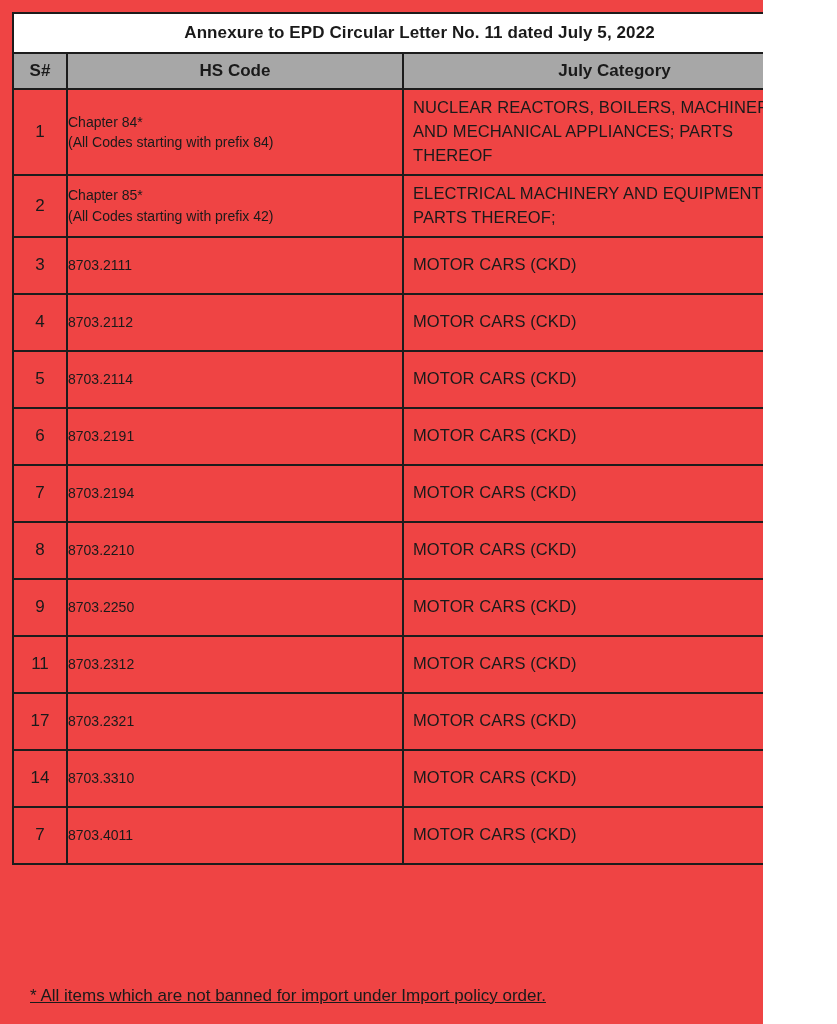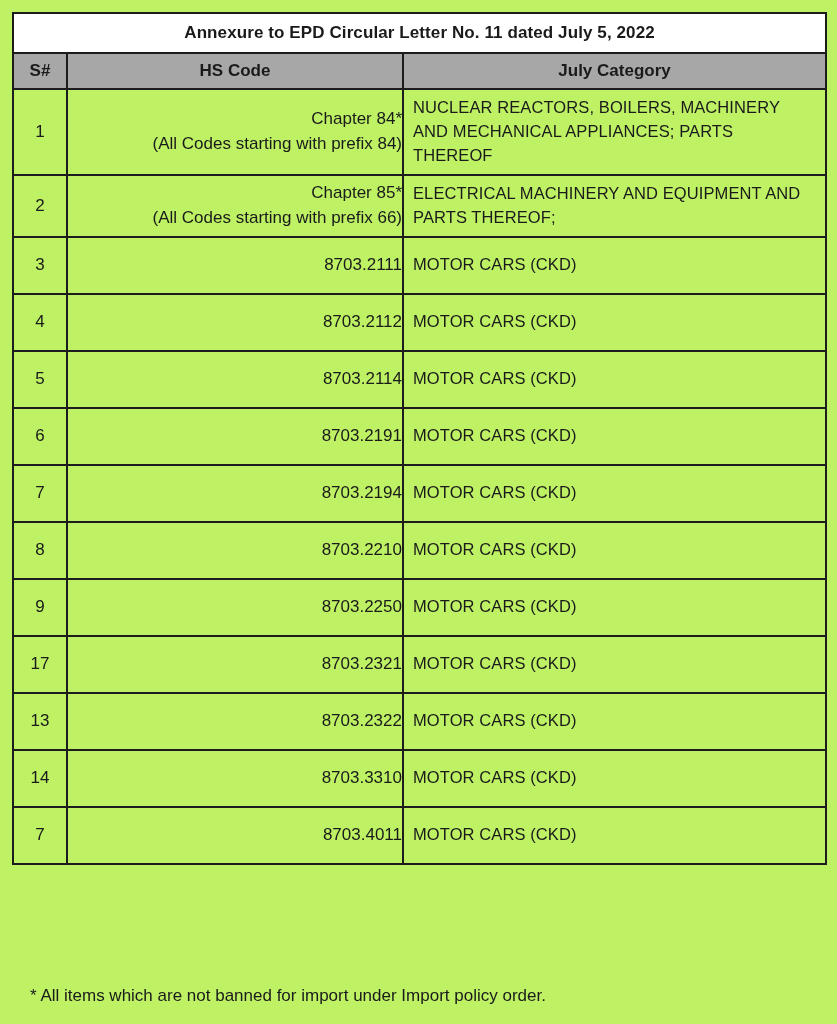--- a/index.html
+++ b/index.html
@@ -4,23 +4,23 @@
 <style>
   * { margin: 0; padding: 0; box-sizing: border-box; }
   html, body {
     width: 837px;
     background: #ffffff;
     font-family: "Liberation Sans", sans-serif;
     color: #1a1a1a;
   }
   .page {
     position: relative;
-    width: 837px;
+    width: 763px;
     height: 1024px;
-    background: #bef264;
+    background: #ef4444;
     overflow: hidden;
   }
   table.annex {
     position: absolute;
     left: 12px;
     top: 12px;
     width: 813px;
     border-collapse: collapse;
     table-layout: fixed;
   }
@@ -48,37 +48,38 @@
     text-align: center;
   }
   .data-row { height: 57px; }
   .data-row.tall { height: 84px; }
   .data-row.mid { height: 58px; }
   .cell-sno {
     text-align: center;
     font-size: 17px;
   }
   .cell-code {
-    text-align: right;
-    font-size: 17px;
+    text-align: left;
+    font-size: 14px;
     line-height: 1.45;
   }
   .cell-goods {
     text-align: left;
     font-size: 16.5px;
     padding: 6px 10px 6px 9px;
     line-height: 1.45;
     letter-spacing: 0.1px;
   }
   .footnote {
     position: absolute;
     left: 30px;
     top: 986px;
     font-size: 17px;
     color: #1a1a1a;
+    text-decoration: underline;
   }
 </style>
 </head>
 <body>
 
 <div class="page">
 
   <table class="annex">
     <colgroup>
       <col class="c-sno">
@@ -101,21 +102,21 @@
           <td class="cell-code">
             <div>Chapter 84*</div>
             <div>(All Codes starting with prefix 84)</div>
           </td>
           <td class="cell-goods">NUCLEAR REACTORS, BOILERS, MACHINERY AND MECHANICAL APPLIANCES; PARTS THEREOF</td>
         </tr>
         <tr class="data-row mid">
           <td class="cell-sno">2</td>
           <td class="cell-code">
             <div>Chapter 85*</div>
-            <div>(All Codes starting with prefix 66)</div>
+            <div>(All Codes starting with prefix 42)</div>
           </td>
           <td class="cell-goods">ELECTRICAL MACHINERY AND EQUIPMENT AND PARTS THEREOF;</td>
         </tr>
         <tr class="data-row ">
           <td class="cell-sno">3</td>
           <td class="cell-code">
             <div>8703.2111</div>
           </td>
           <td class="cell-goods">MOTOR CARS (CKD)</td>
         </tr>
@@ -155,30 +156,30 @@
           <td class="cell-goods">MOTOR CARS (CKD)</td>
         </tr>
         <tr class="data-row ">
           <td class="cell-sno">9</td>
           <td class="cell-code">
             <div>8703.2250</div>
           </td>
           <td class="cell-goods">MOTOR CARS (CKD)</td>
         </tr>
         <tr class="data-row ">
+          <td class="cell-sno">11</td>
+          <td class="cell-code">
+            <div>8703.2312</div>
+          </td>
+          <td class="cell-goods">MOTOR CARS (CKD)</td>
+        </tr>
+        <tr class="data-row ">
           <td class="cell-sno">17</td>
           <td class="cell-code">
             <div>8703.2321</div>
-          </td>
-          <td class="cell-goods">MOTOR CARS (CKD)</td>
-        </tr>
-        <tr class="data-row ">
-          <td class="cell-sno">13</td>
-          <td class="cell-code">
-            <div>8703.2322</div>
           </td>
           <td class="cell-goods">MOTOR CARS (CKD)</td>
         </tr>
         <tr class="data-row ">
           <td class="cell-sno">14</td>
           <td class="cell-code">
             <div>8703.3310</div>
           </td>
           <td class="cell-goods">MOTOR CARS (CKD)</td>
         </tr>

